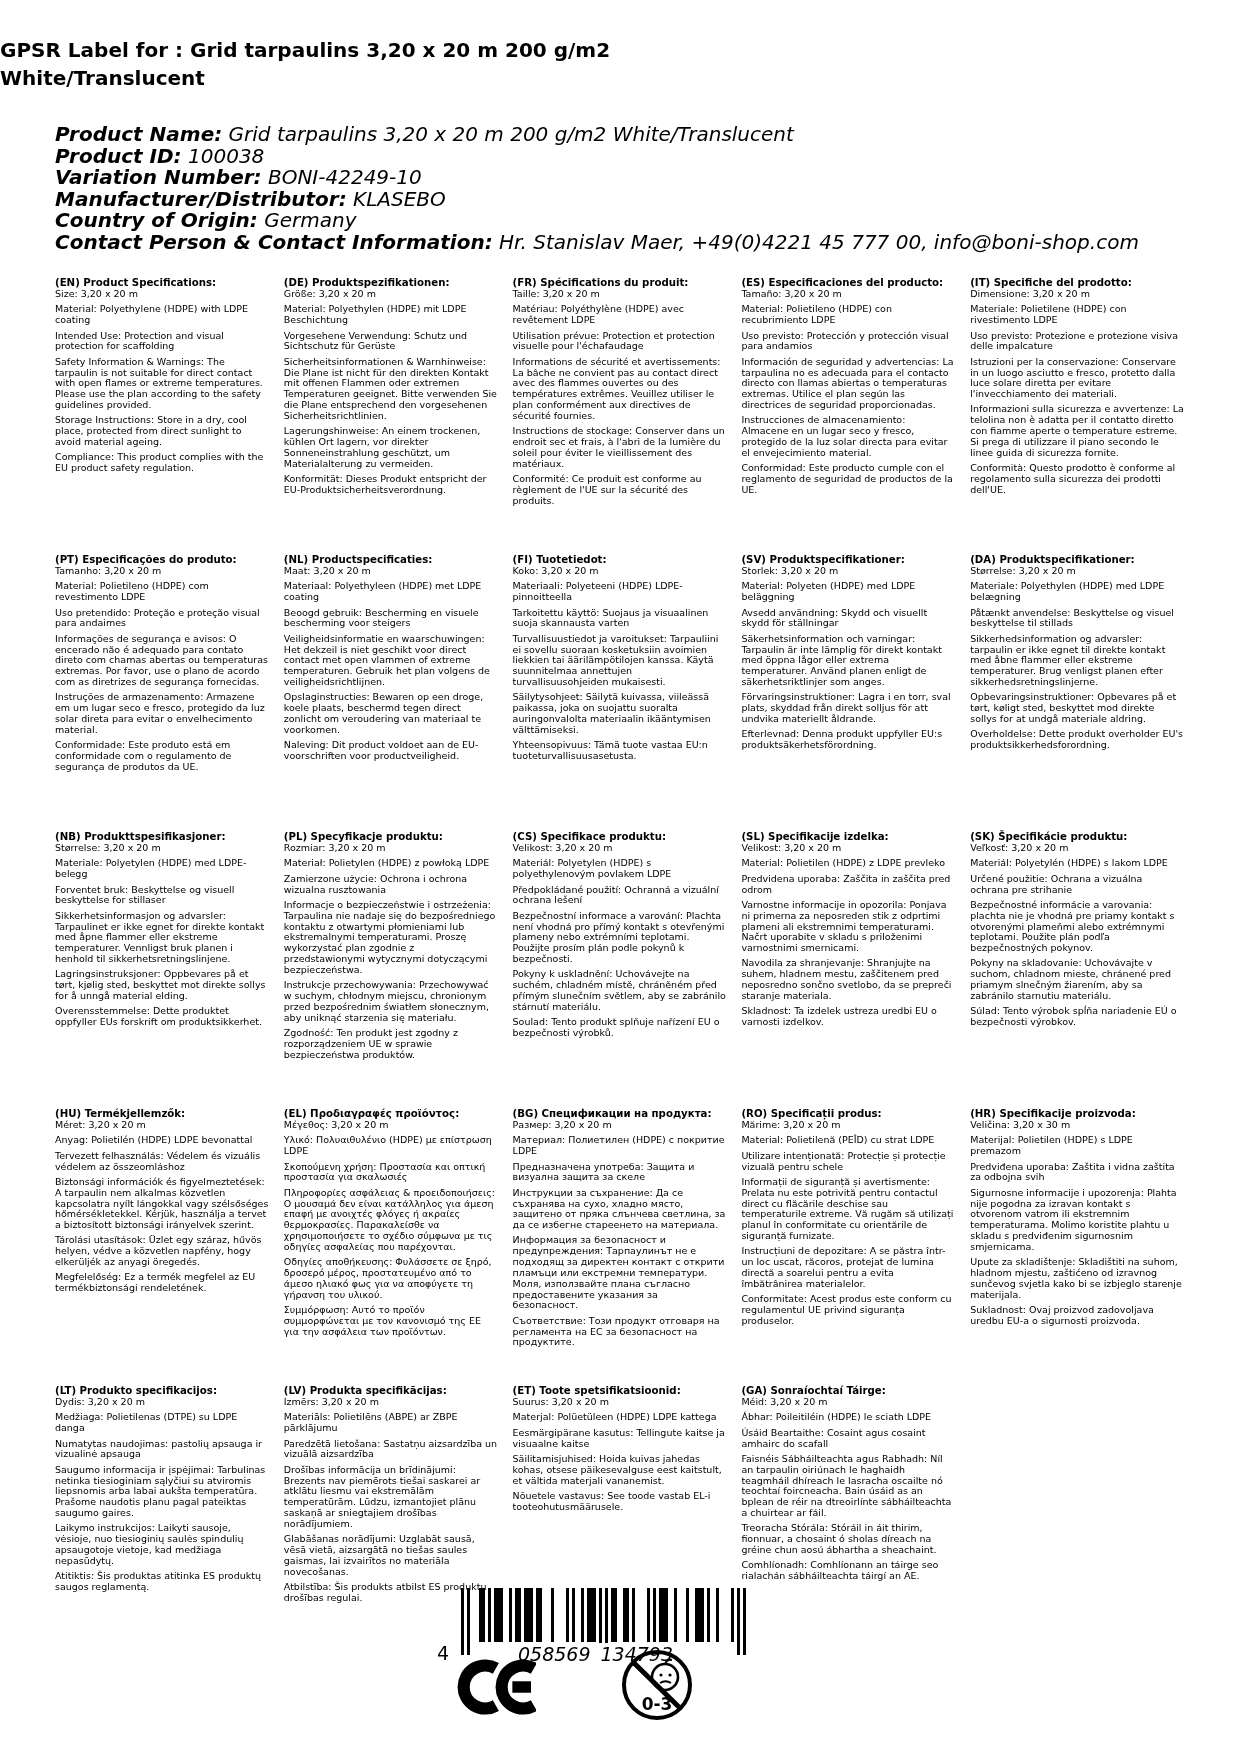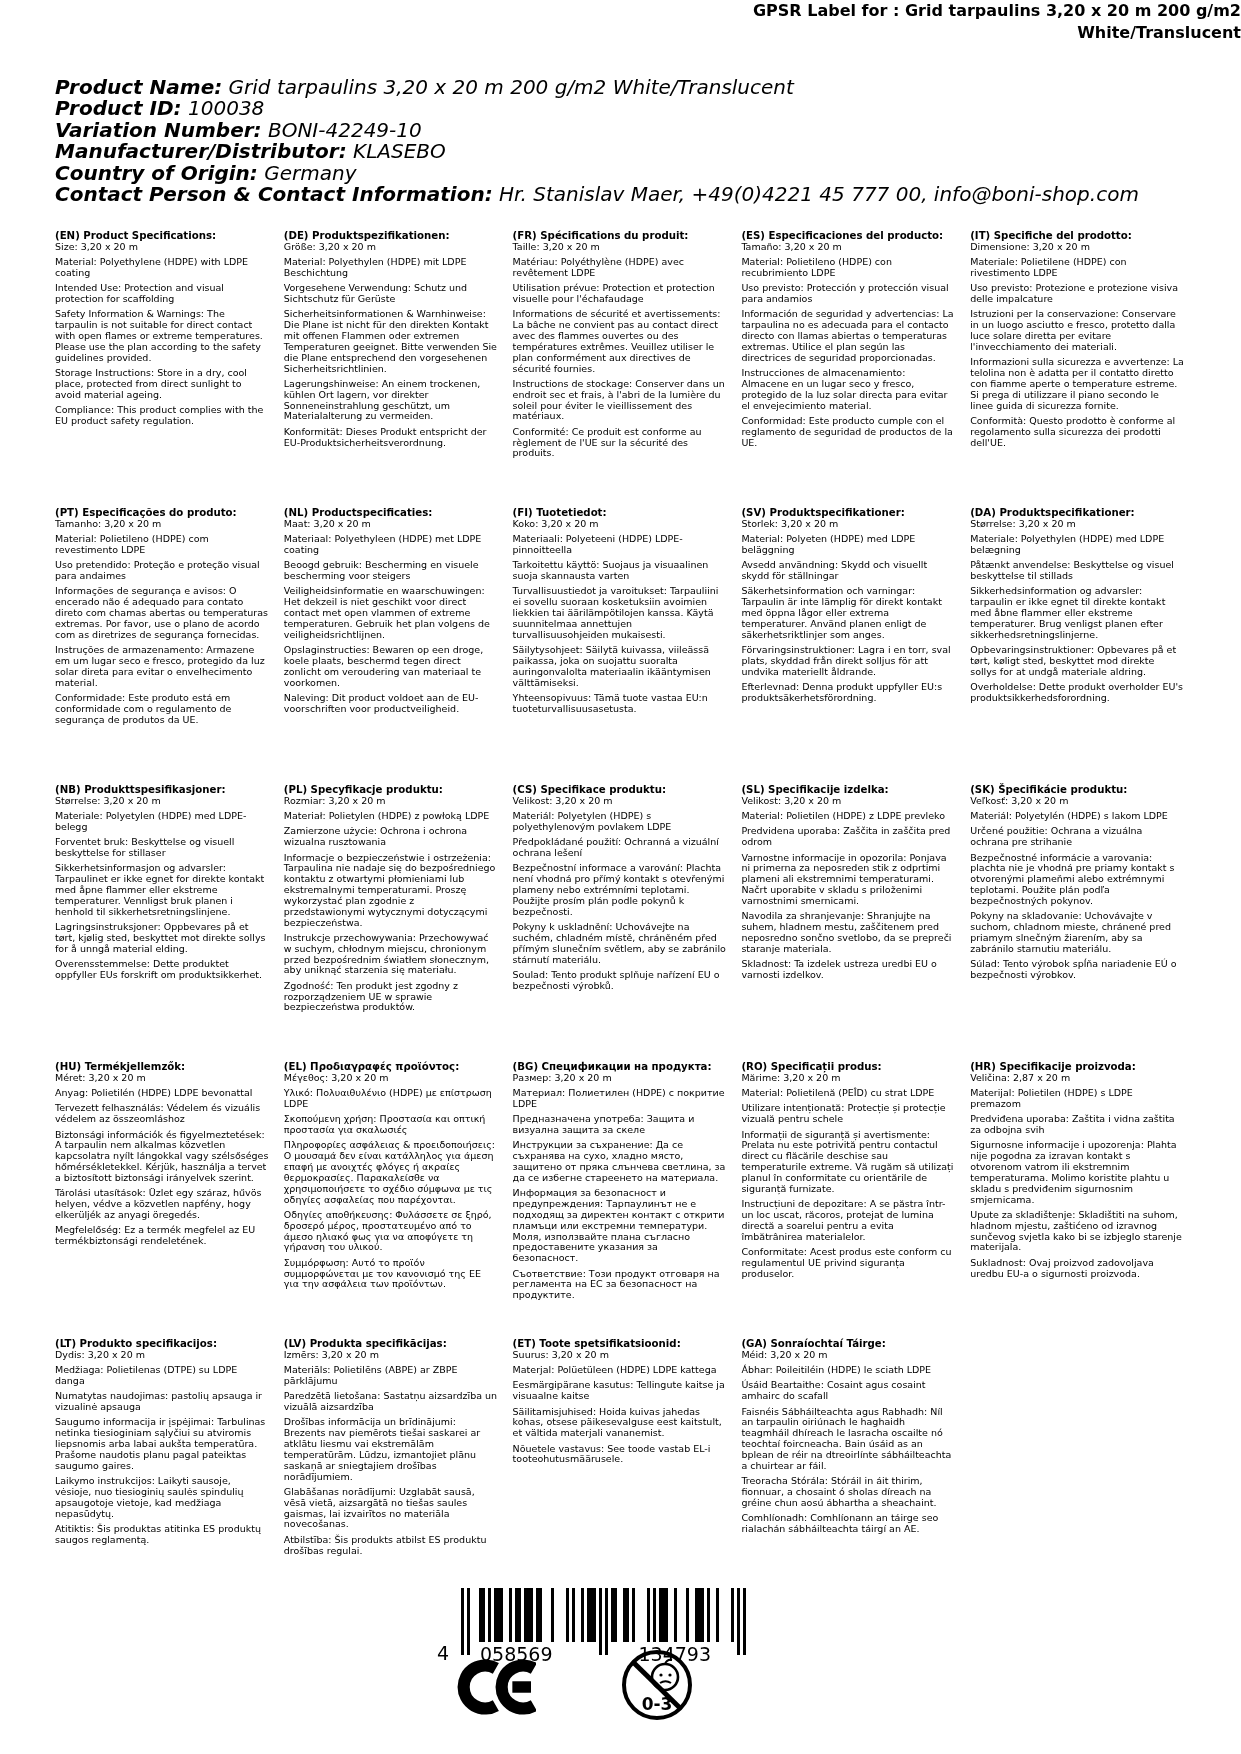--- a/index.html
+++ b/index.html
@@ -1,37 +1,37 @@
 <!DOCTYPE html>
 <html><head>
 <meta charset="utf-8">
 <style>
   * { margin:0; padding:0; box-sizing:border-box; }
   html, body { background:#ffffff; }
   body {
     width:1241px; height:1754px; position:relative; overflow:hidden;
     font-family:"DejaVu Sans","Liberation Sans",sans-serif; color:#000;
   }
-  .page-title { text-align:right; font-size:16px; font-weight:bold; line-height:1.4; }
+  .page-title { text-align:left; padding-top:36px; font-size:20px; font-weight:bold; line-height:1.4; }
   .product-info { margin:32px 0 0 55px; font-size:20px;font-style:italic; }
   .pi-row { line-height:21.5px; }
   .pi-label { font-weight:bold; }
   .sections-grid {
     margin:24px 55px 0 55px;
     display:grid; grid-template-columns:repeat(5,1fr); column-gap:13px;
     grid-auto-rows:minmax(277px,auto);
   }
   .section { overflow:visible; padding-right:2px; }
   .sec-heading { font-size:10.2px; font-weight:bold; line-height:1.18; }
   .sec-para { font-size:9.5px; line-height:1.14; margin:0 0 4.5px 0; }
   .barcode-wrap { position:absolute; left:437px; top:1588px; display:flex; }
   .bc-first { font-size:19px; align-self:flex-end; width:24px; padding-bottom:1px; }
   .bc-main { width:285px; }
   #barcode-svg rect { fill:#000; }
-  .bc-numbers { display:flex; justify-content:space-between; margin-top:-16px; padding:0 30px 0 14px; }
+  .bc-numbers { display:flex; justify-content:center; margin-top:-16px; padding:0 30px 0 14px;font-style:italic; }
   .bc-num { font-size:19px; background:#fff; padding:0 5px; }
   .ce-mark { position:absolute; left:450px; top:1656px; }
   .age-warning { position:absolute; left:620px; top:1648px; }
 </style>
 </head>
 <body>
 
 <div class="page-title">
   <div>GPSR Label for : Grid tarpaulins 3,20 x 20 m 200 g/m2</div>
   <div>White/Translucent</div>
@@ -213,21 +213,21 @@
       <div class="sec-heading">(RO) Specificații produs:</div>
       <p class="sec-para">Mărime: 3,20 x 20 m</p>
       <p class="sec-para">Material: Polietilenă (PEÎD) cu strat LDPE</p>
       <p class="sec-para">Utilizare intenționată: Protecție și protecție vizuală pentru schele</p>
       <p class="sec-para">Informații de siguranță și avertismente: Prelata nu este potrivită pentru contactul direct cu flăcările deschise sau temperaturile extreme. Vă rugăm să utilizați planul în conformitate cu orientările de siguranță furnizate.</p>
       <p class="sec-para">Instrucțiuni de depozitare: A se păstra într-un loc uscat, răcoros, protejat de lumina directă a soarelui pentru a evita îmbătrânirea materialelor.</p>
       <p class="sec-para">Conformitate: Acest produs este conform cu regulamentul UE privind siguranța produselor.</p>
     </div>
     <div class="section">
       <div class="sec-heading">(HR) Specifikacije proizvoda:</div>
-      <p class="sec-para">Veličina: 2,87 x 20 m</p>
+      <p class="sec-para">Veličina: 3,20 x 30 m</p>
       <p class="sec-para">Materijal: Polietilen (HDPE) s LDPE premazom</p>
       <p class="sec-para">Predviđena uporaba: Zaštita i vidna zaštita za odbojna svih</p>
       <p class="sec-para">Sigurnosne informacije i upozorenja: Plahta nije pogodna za izravan kontakt s otvorenom vatrom ili ekstremnim temperaturama. Molimo koristite plahtu u skladu s predviđenim sigurnosnim smjernicama.</p>
       <p class="sec-para">Upute za skladištenje: Skladištiti na suhom, hladnom mjestu, zaštićeno od izravnog sunčevog svjetla kako bi se izbjeglo starenje materijala.</p>
       <p class="sec-para">Sukladnost: Ovaj proizvod zadovoljava uredbu EU-a o sigurnosti proizvoda.</p>
     </div>
     <div class="section">
       <div class="sec-heading">(LT) Produkto specifikacijos:</div>
       <p class="sec-para">Dydis: 3,20 x 20 m</p>
       <p class="sec-para">Medžiaga: Polietilenas (DTPE) su LDPE danga</p>

